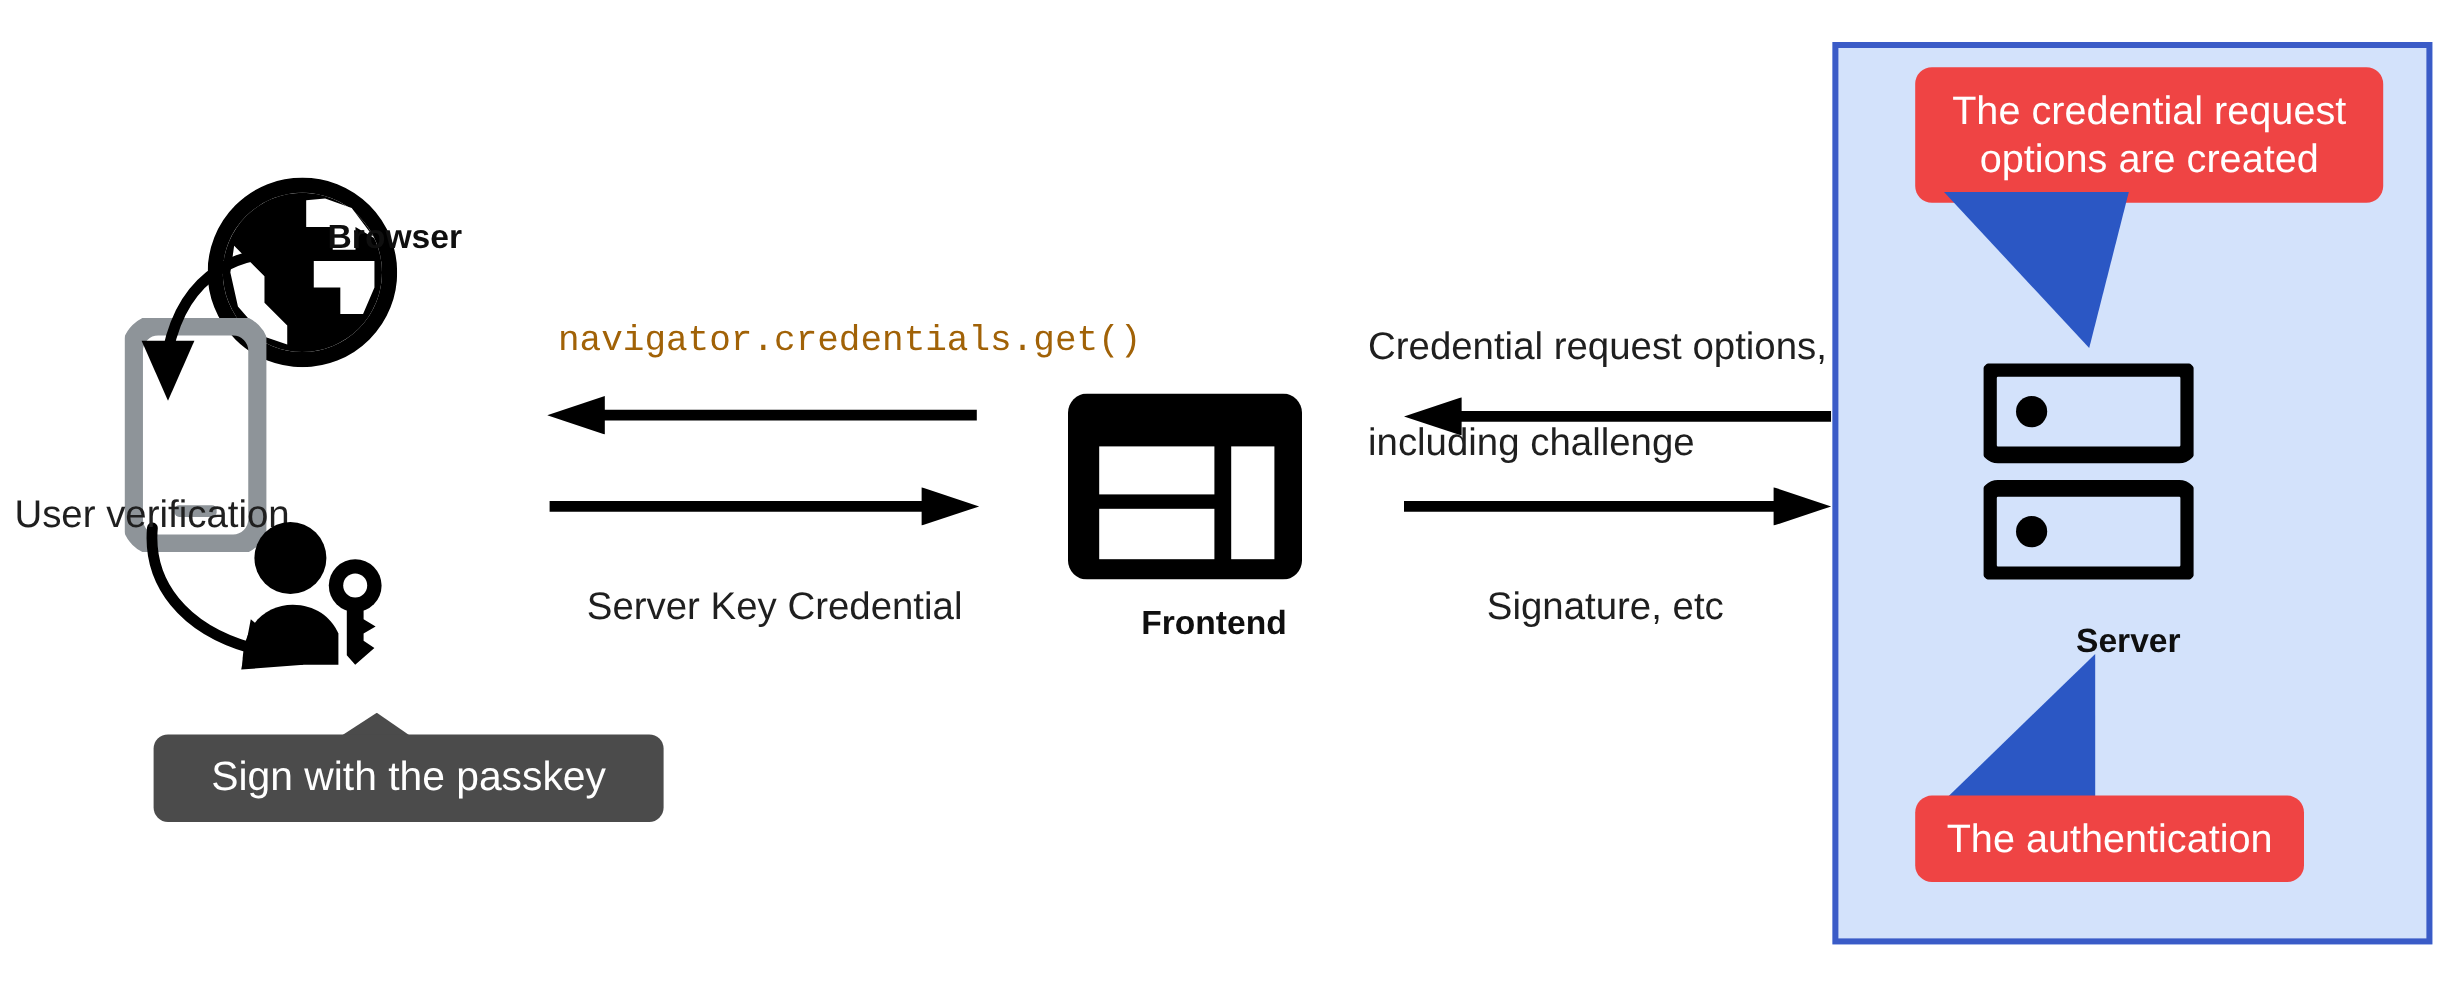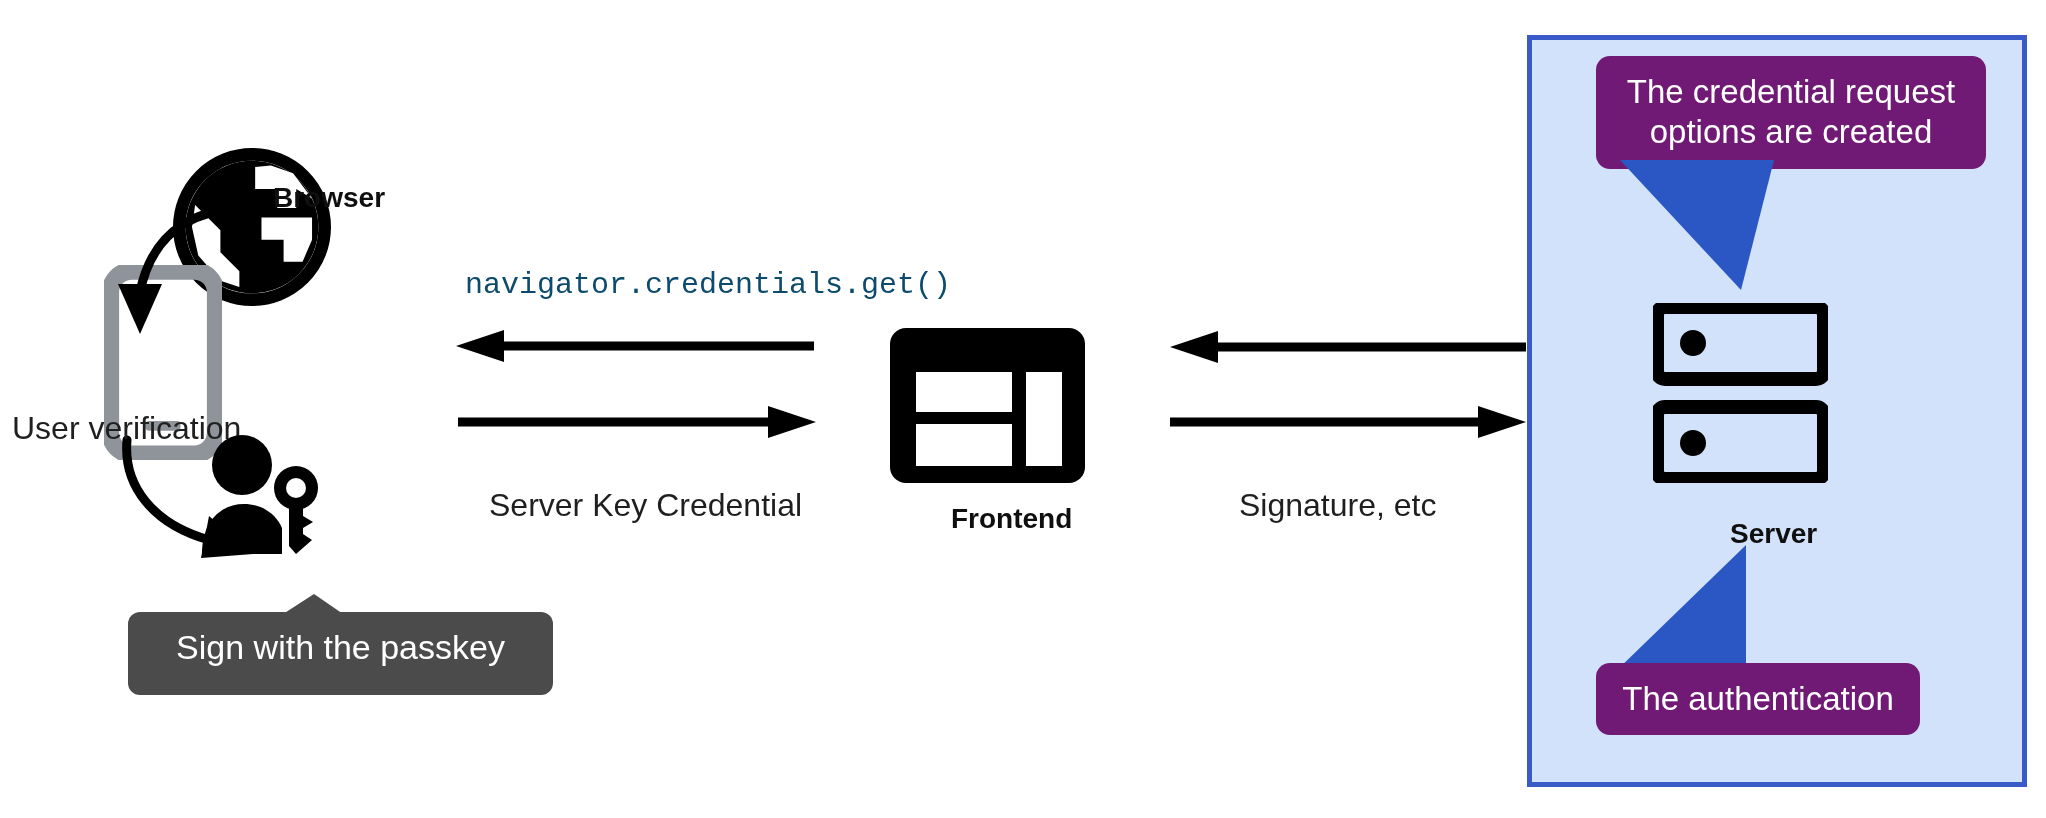--- a/index.html
+++ b/index.html
@@ -16,51 +16,51 @@
   
   .server-panel{
     left:1527px; top:35px; width:500px; height:752px;
     background:#d3e2fb;
     border:5px solid #3a5bc7;
     box-sizing:border-box;
   }
 
   
   .callout{
-    background:#701a75;
+    background:#ef4444;
     color:#ffffff;
     border-radius:14px;
     font-size:33px;
     line-height:1.22;
     text-align:center;
     padding:16px 22px;
     box-sizing:border-box;
   }
   .callout-top{ left:1596px; top:56px; width:390px; }
   .callout-bottom{ left:1596px; top:663px; width:324px; }
 
   
   .tooltip-dark{
     left:128px; top:612px; width:425px;
     background:#4b4b4b;
     color:#ffffff;
     border-radius:12px;
     font-size:34px;
     line-height:1.2;
     text-align:center;
-    padding:15px 18px 27px 18px;
+    padding:15px 18px 17px 18px;
     box-sizing:border-box;
   }
 
   
   .label{ font-size:32px; line-height:1.25; color:#1f1f1f; white-space:pre-line;}
   .label-bold{ font-size:28px; font-weight:bold; color:#0f0f0f; }
   .label-mono{
     font-family:"Liberation Mono", "DejaVu Sans Mono", monospace;
-    font-size:30px; color:#0c4a6e;
+    font-size:30px; color:#a16207;
   }
 
   .lbl-browser{ left:273px; top:137px;margin-top:45px; }
   .lbl-userver{ left:12px; top:376px;margin-top:32px; }
   .lbl-nav{ left:465px; top:268px; }
   .lbl-pkc{ left:489px; top:485px; }
   .lbl-frontend{ left:951px; top:503px; }
   .lbl-credreq{ left:1140px; top:228px; }
   .lbl-sigetc{ left:1239px; top:485px; }
   .lbl-server{ left:1730px; top:518px; }
@@ -150,20 +150,24 @@
   <div class="abs" style="left:890px;top:328px;width:195px;height:155px;">
     <svg width="195" height="155" viewBox="0 0 195 155">
       <rect x="0" y="0" width="195" height="155" rx="16" ry="16" fill="#000"></rect>
       <rect x="26" y="44" width="96" height="40" fill="#fff"></rect>
       <rect x="26" y="96" width="96" height="42" fill="#fff"></rect>
       <rect x="136" y="44" width="36" height="94" fill="#fff"></rect>
     </svg>
   </div>
   <div class="abs label-bold lbl-frontend">Frontend</div>
 
+  <div class="abs label lbl-credreq">
+    <div>Credential request options,</div>
+    <div>including challenge</div>
+  </div>
 
   <div class="abs" style="left:1170px;top:331px;width:356px;height:32px;">
     <svg width="356" height="32" viewBox="0 0 356 32">
       <line x1="40" y1="16" x2="356" y2="16" stroke="#000" stroke-width="9"></line>
       <path d="M0 16 L48 0 L48 32 Z" fill="#000"></path>
     </svg>
   </div>
 
   <div class="abs" style="left:1170px;top:406px;width:356px;height:32px;">
     <svg width="356" height="32" viewBox="0 0 356 32">

